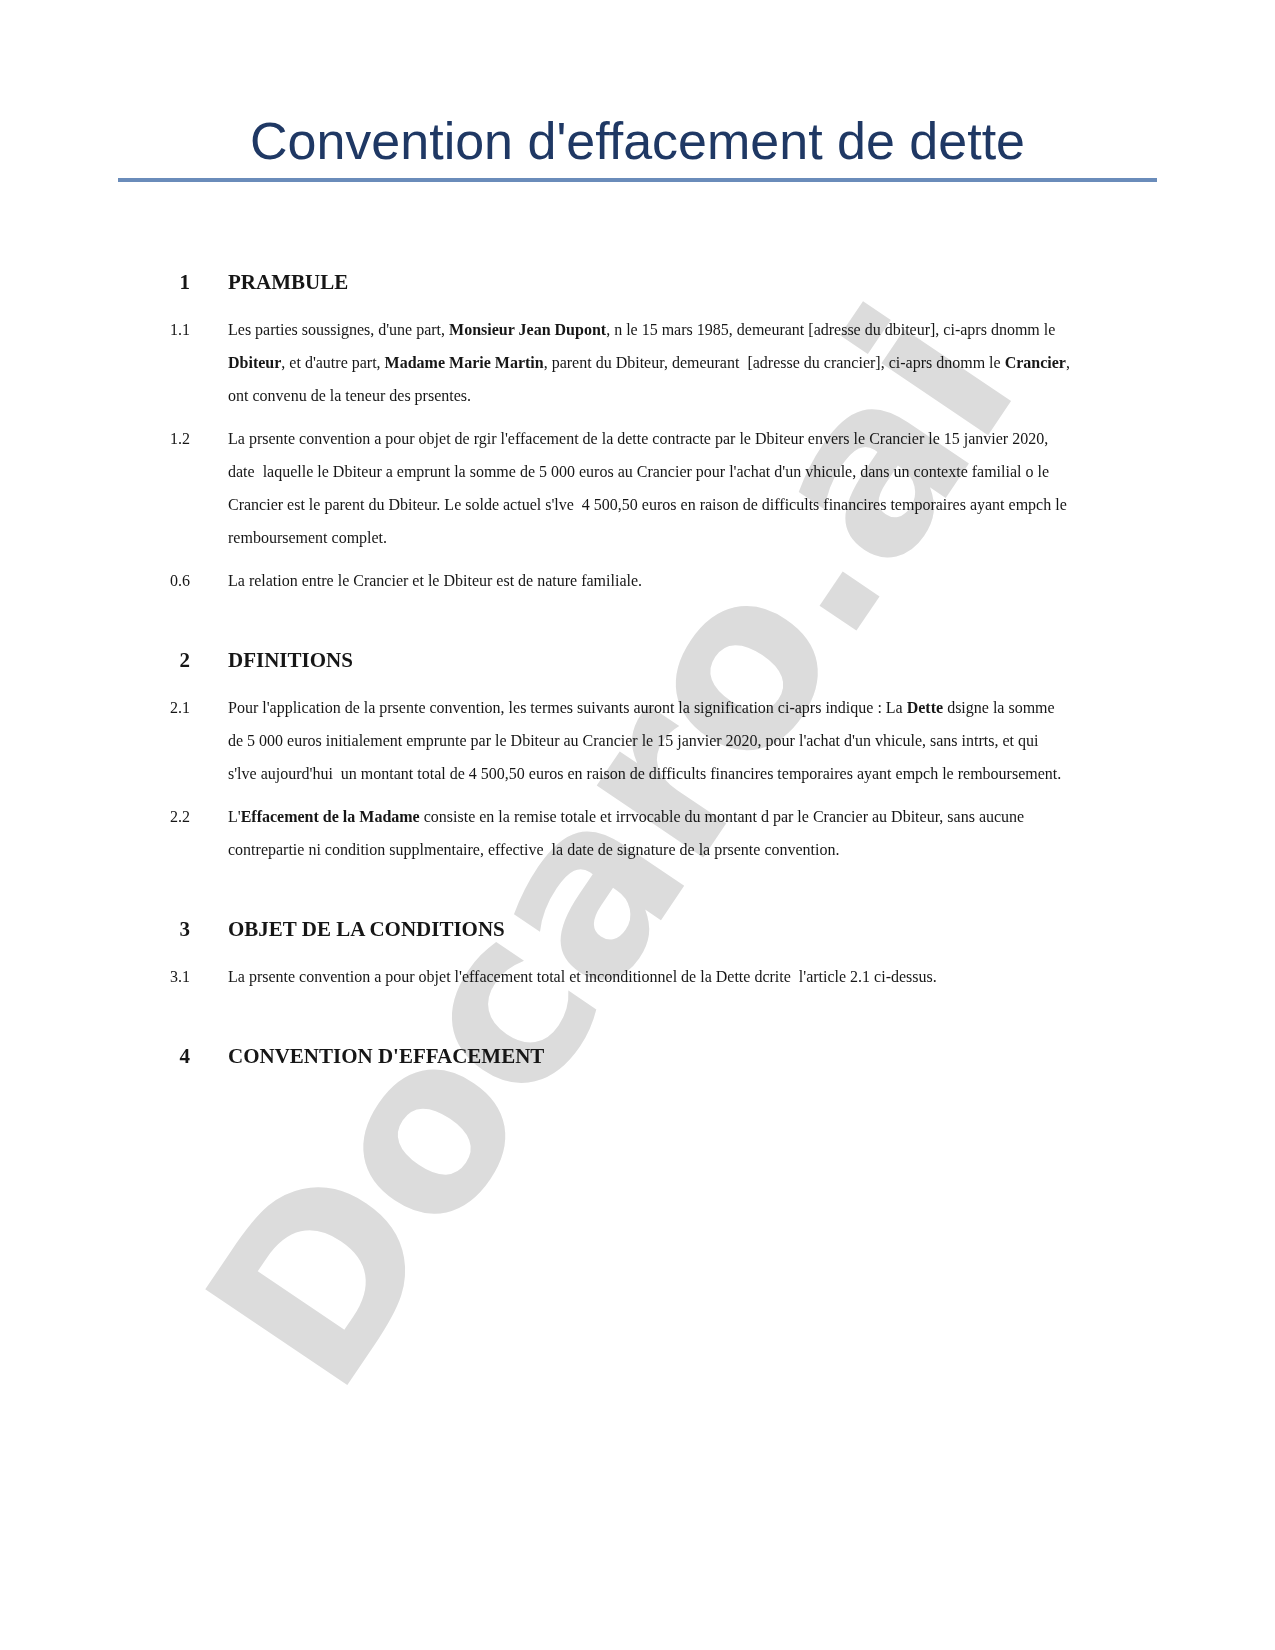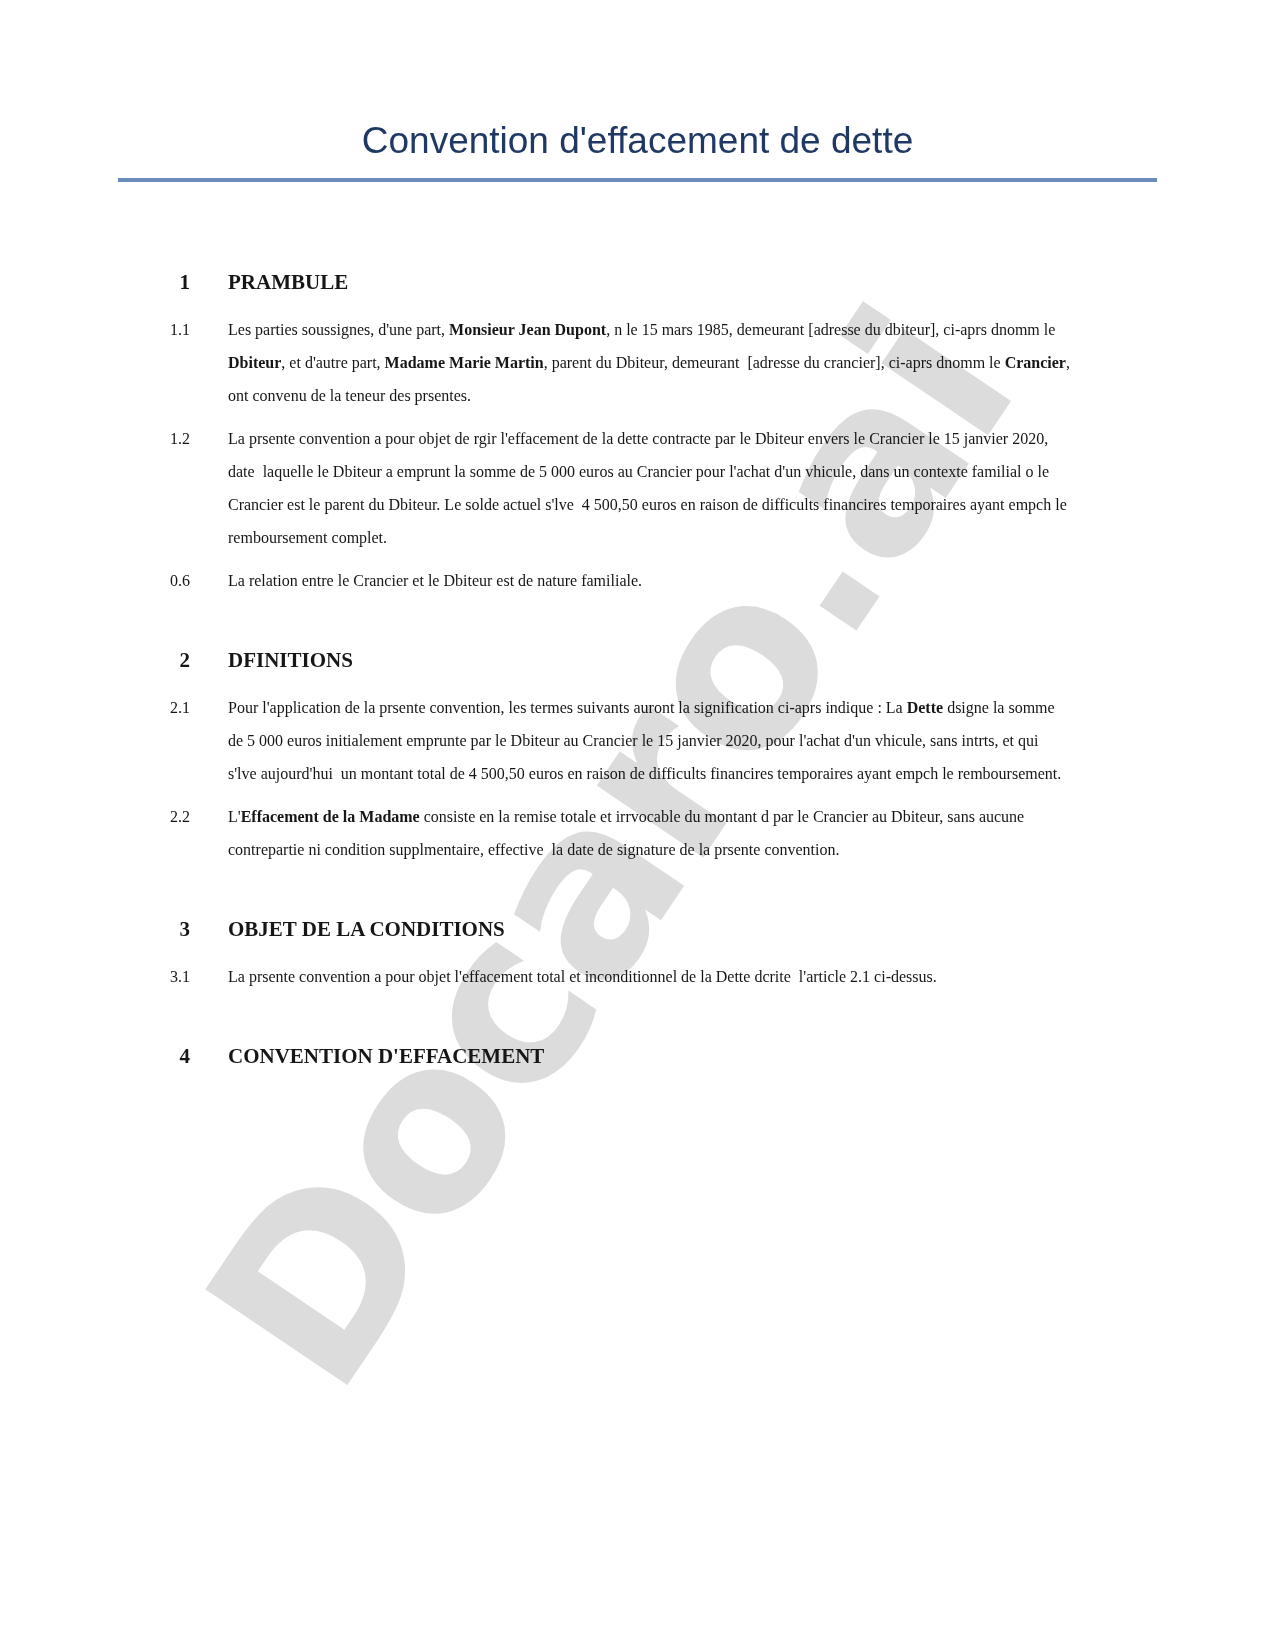--- a/index.html
+++ b/index.html
@@ -34,21 +34,21 @@
   .doc-header {
     margin-left: -28px;
     margin-right: -87px;
     text-align: center;
     padding-bottom: 8px;
     border-bottom: 4px solid var(--rule-color, #6a8cba);
   }
   .doc-title {
     font-family: "Liberation Sans", "DejaVu Sans", sans-serif;
     font-weight: 400;
-    font-size: 37px;
+    font-size: 52px;
     line-height: 58px;
     color: var(--title-color, #1f3864);
   }
   .section-heading-row {
     display: flex;
     margin-top: 50px;
     margin-bottom: 18px;
     font-weight: bold;
     font-size: 21px;
     line-height: 26px;

